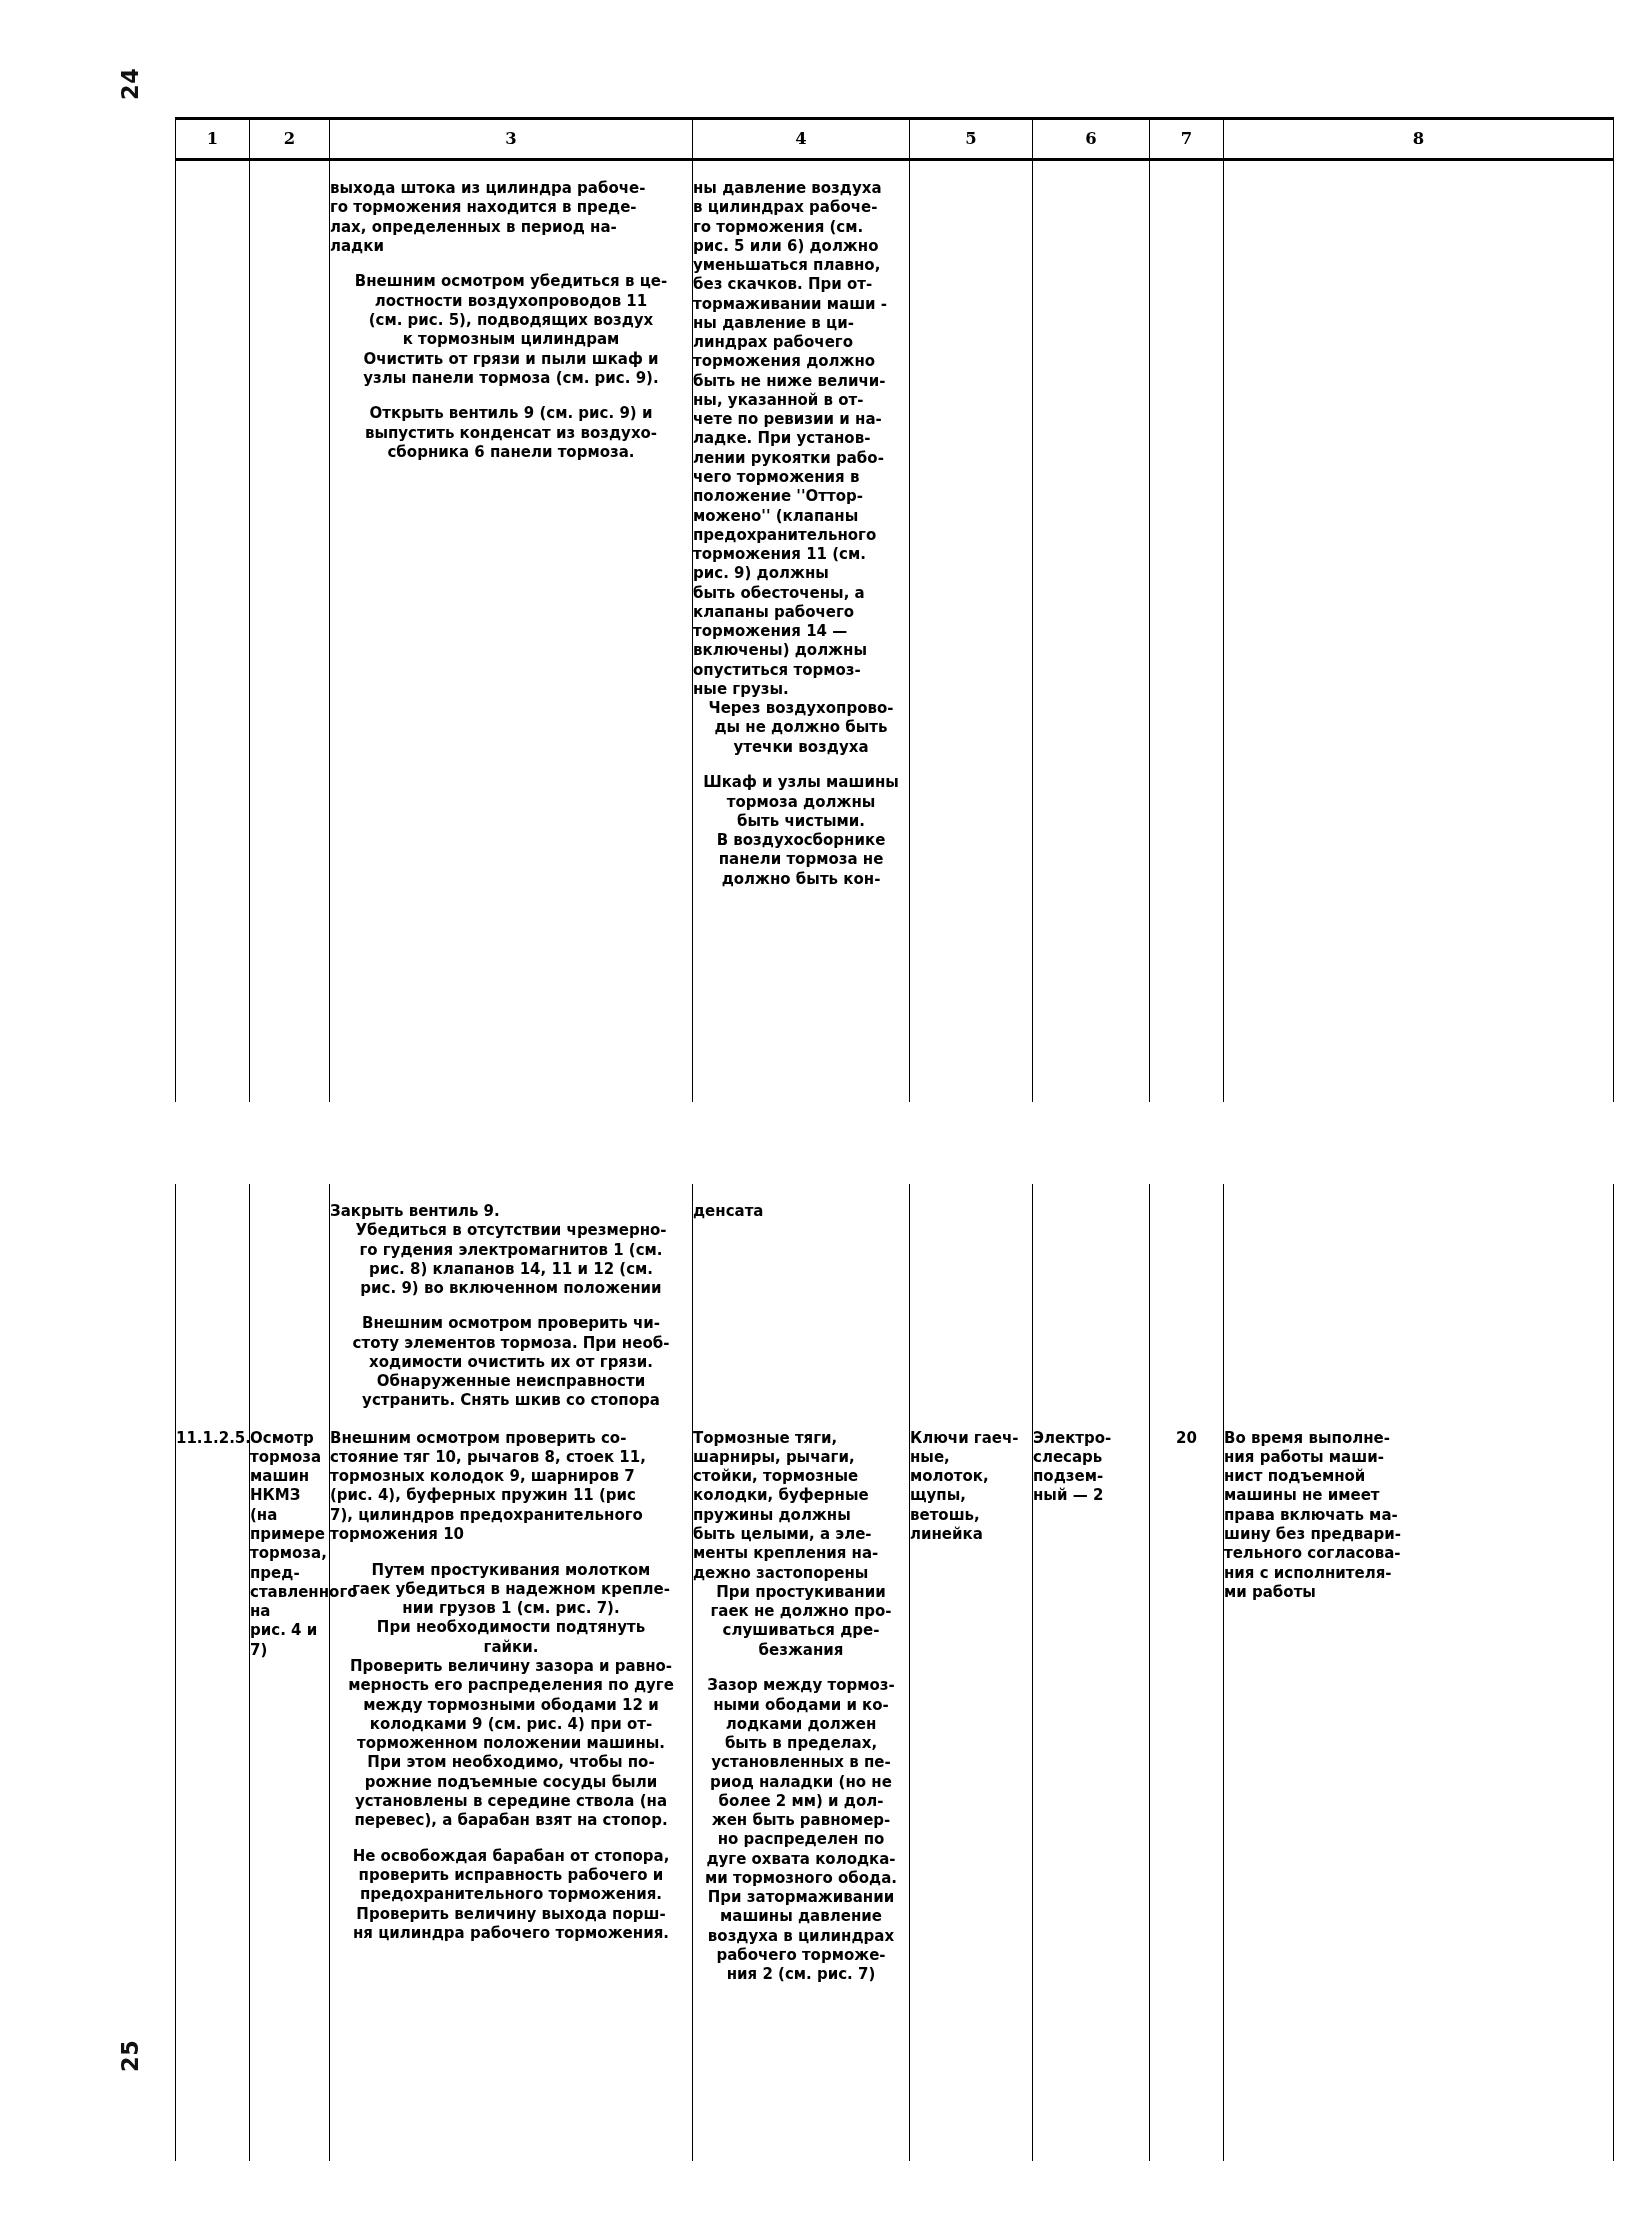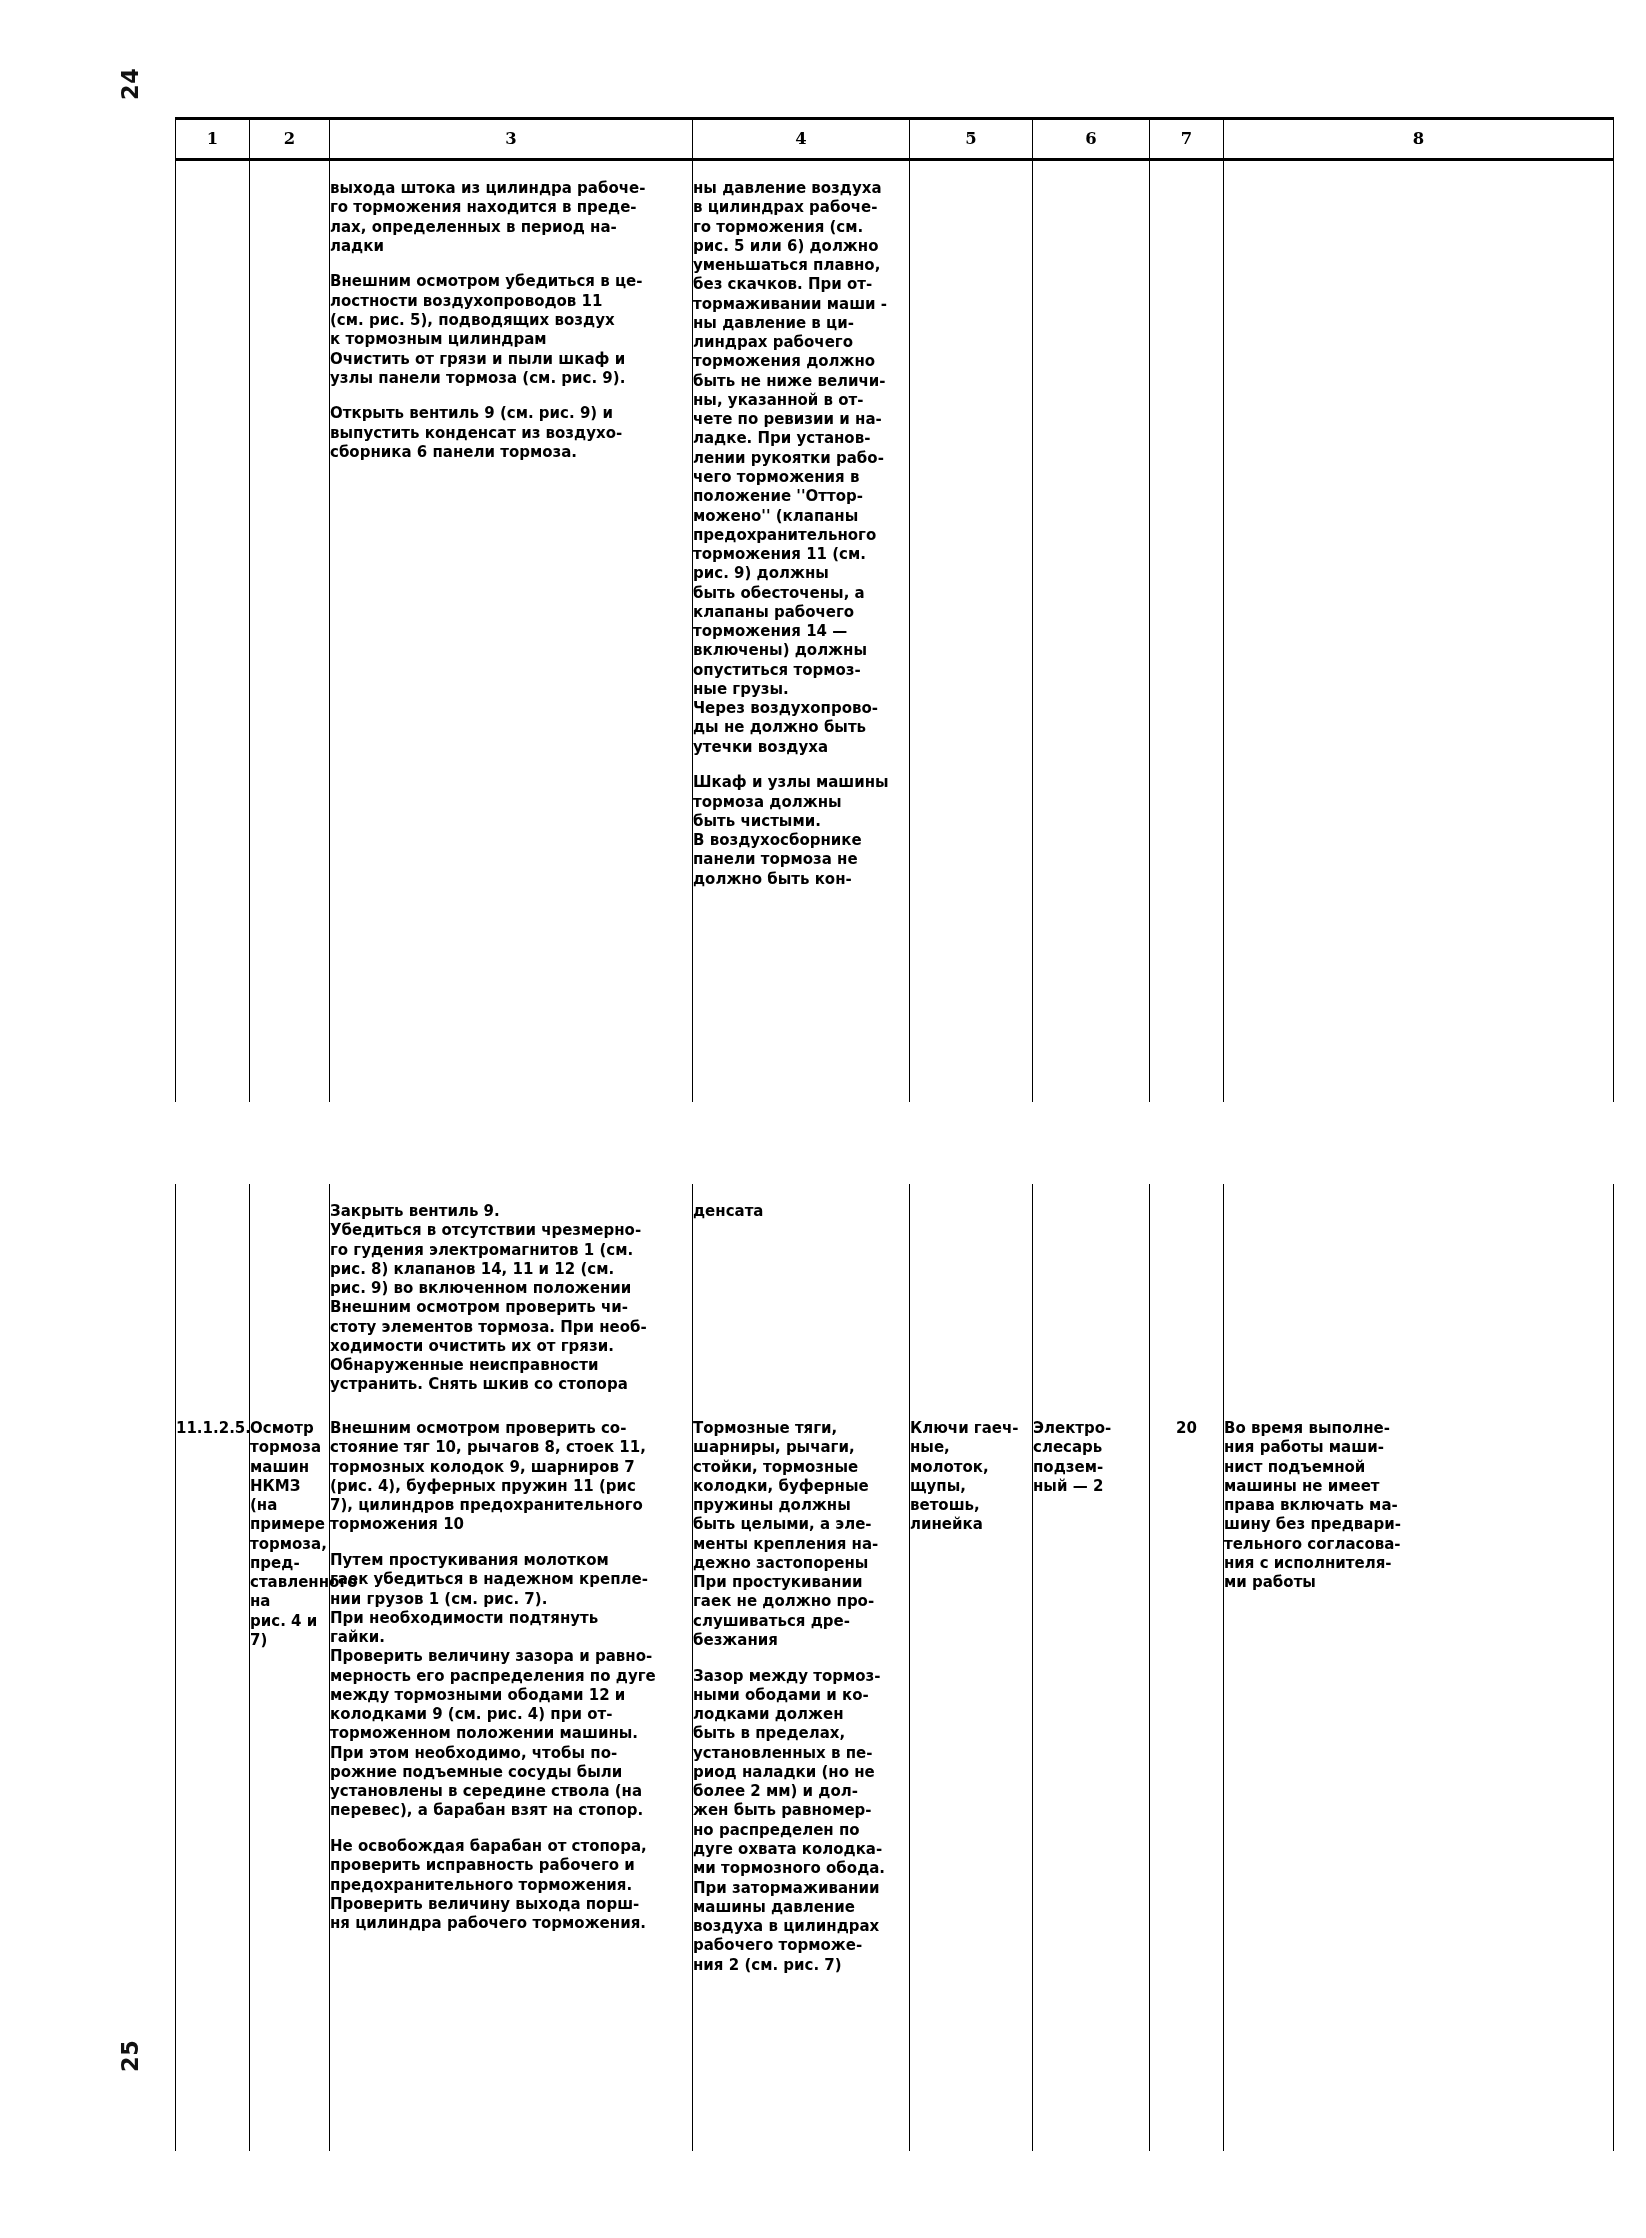--- a/index.html
+++ b/index.html
@@ -65,21 +65,21 @@
     height: 38px;
     line-height: 38px;
     font-family: "DejaVu Serif", "Liberation Serif", serif;
   }
 
   .cell {
     padding: 4px 6.6px 5.3px 8px;
   }
 
   .blk { margin: 0 0 0 0; white-space: pre-line; }
-  .blk + .blk { margin-top: 16.4px; }
+  .blk + .blk { margin-top: 16.4px; text-align: center; }
 
   
   #table-top {
     left: 175px;
     top: 117px;
     width: 1438px;
   }
   
   #table-bottom {
     left: 175px;
@@ -226,21 +226,21 @@
 
       <tr>
         <td class="cell" style="height:217px"></td>
         <td class="cell"></td>
         <td class="cell">
           <p class="blk lead-block">Закрыть вентиль 9.</p>
           <p class="blk" style="margin-top:0">Убедиться в отсутствии чрезмерно-
 го гудения электромагнитов 1 (см.
 рис. 8) клапанов 14, 11 и 12 (см.
 рис. 9) во включенном положении</p>
-          <p class="blk" style="margin-top:0">Внешним осмотром проверить чи-
+          <p class="blk" style="margin-top:16px">Внешним осмотром проверить чи-
 стоту элементов тормоза. При необ-
 ходимости очистить их от грязи.
 Обнаруженные неисправности
 устранить. Снять шкив со стопора</p>
         </td>
         <td class="cell">
           <p class="blk lead-block">денсата</p>
         </td>
         <td class="cell"></td>
         <td class="cell"></td>

